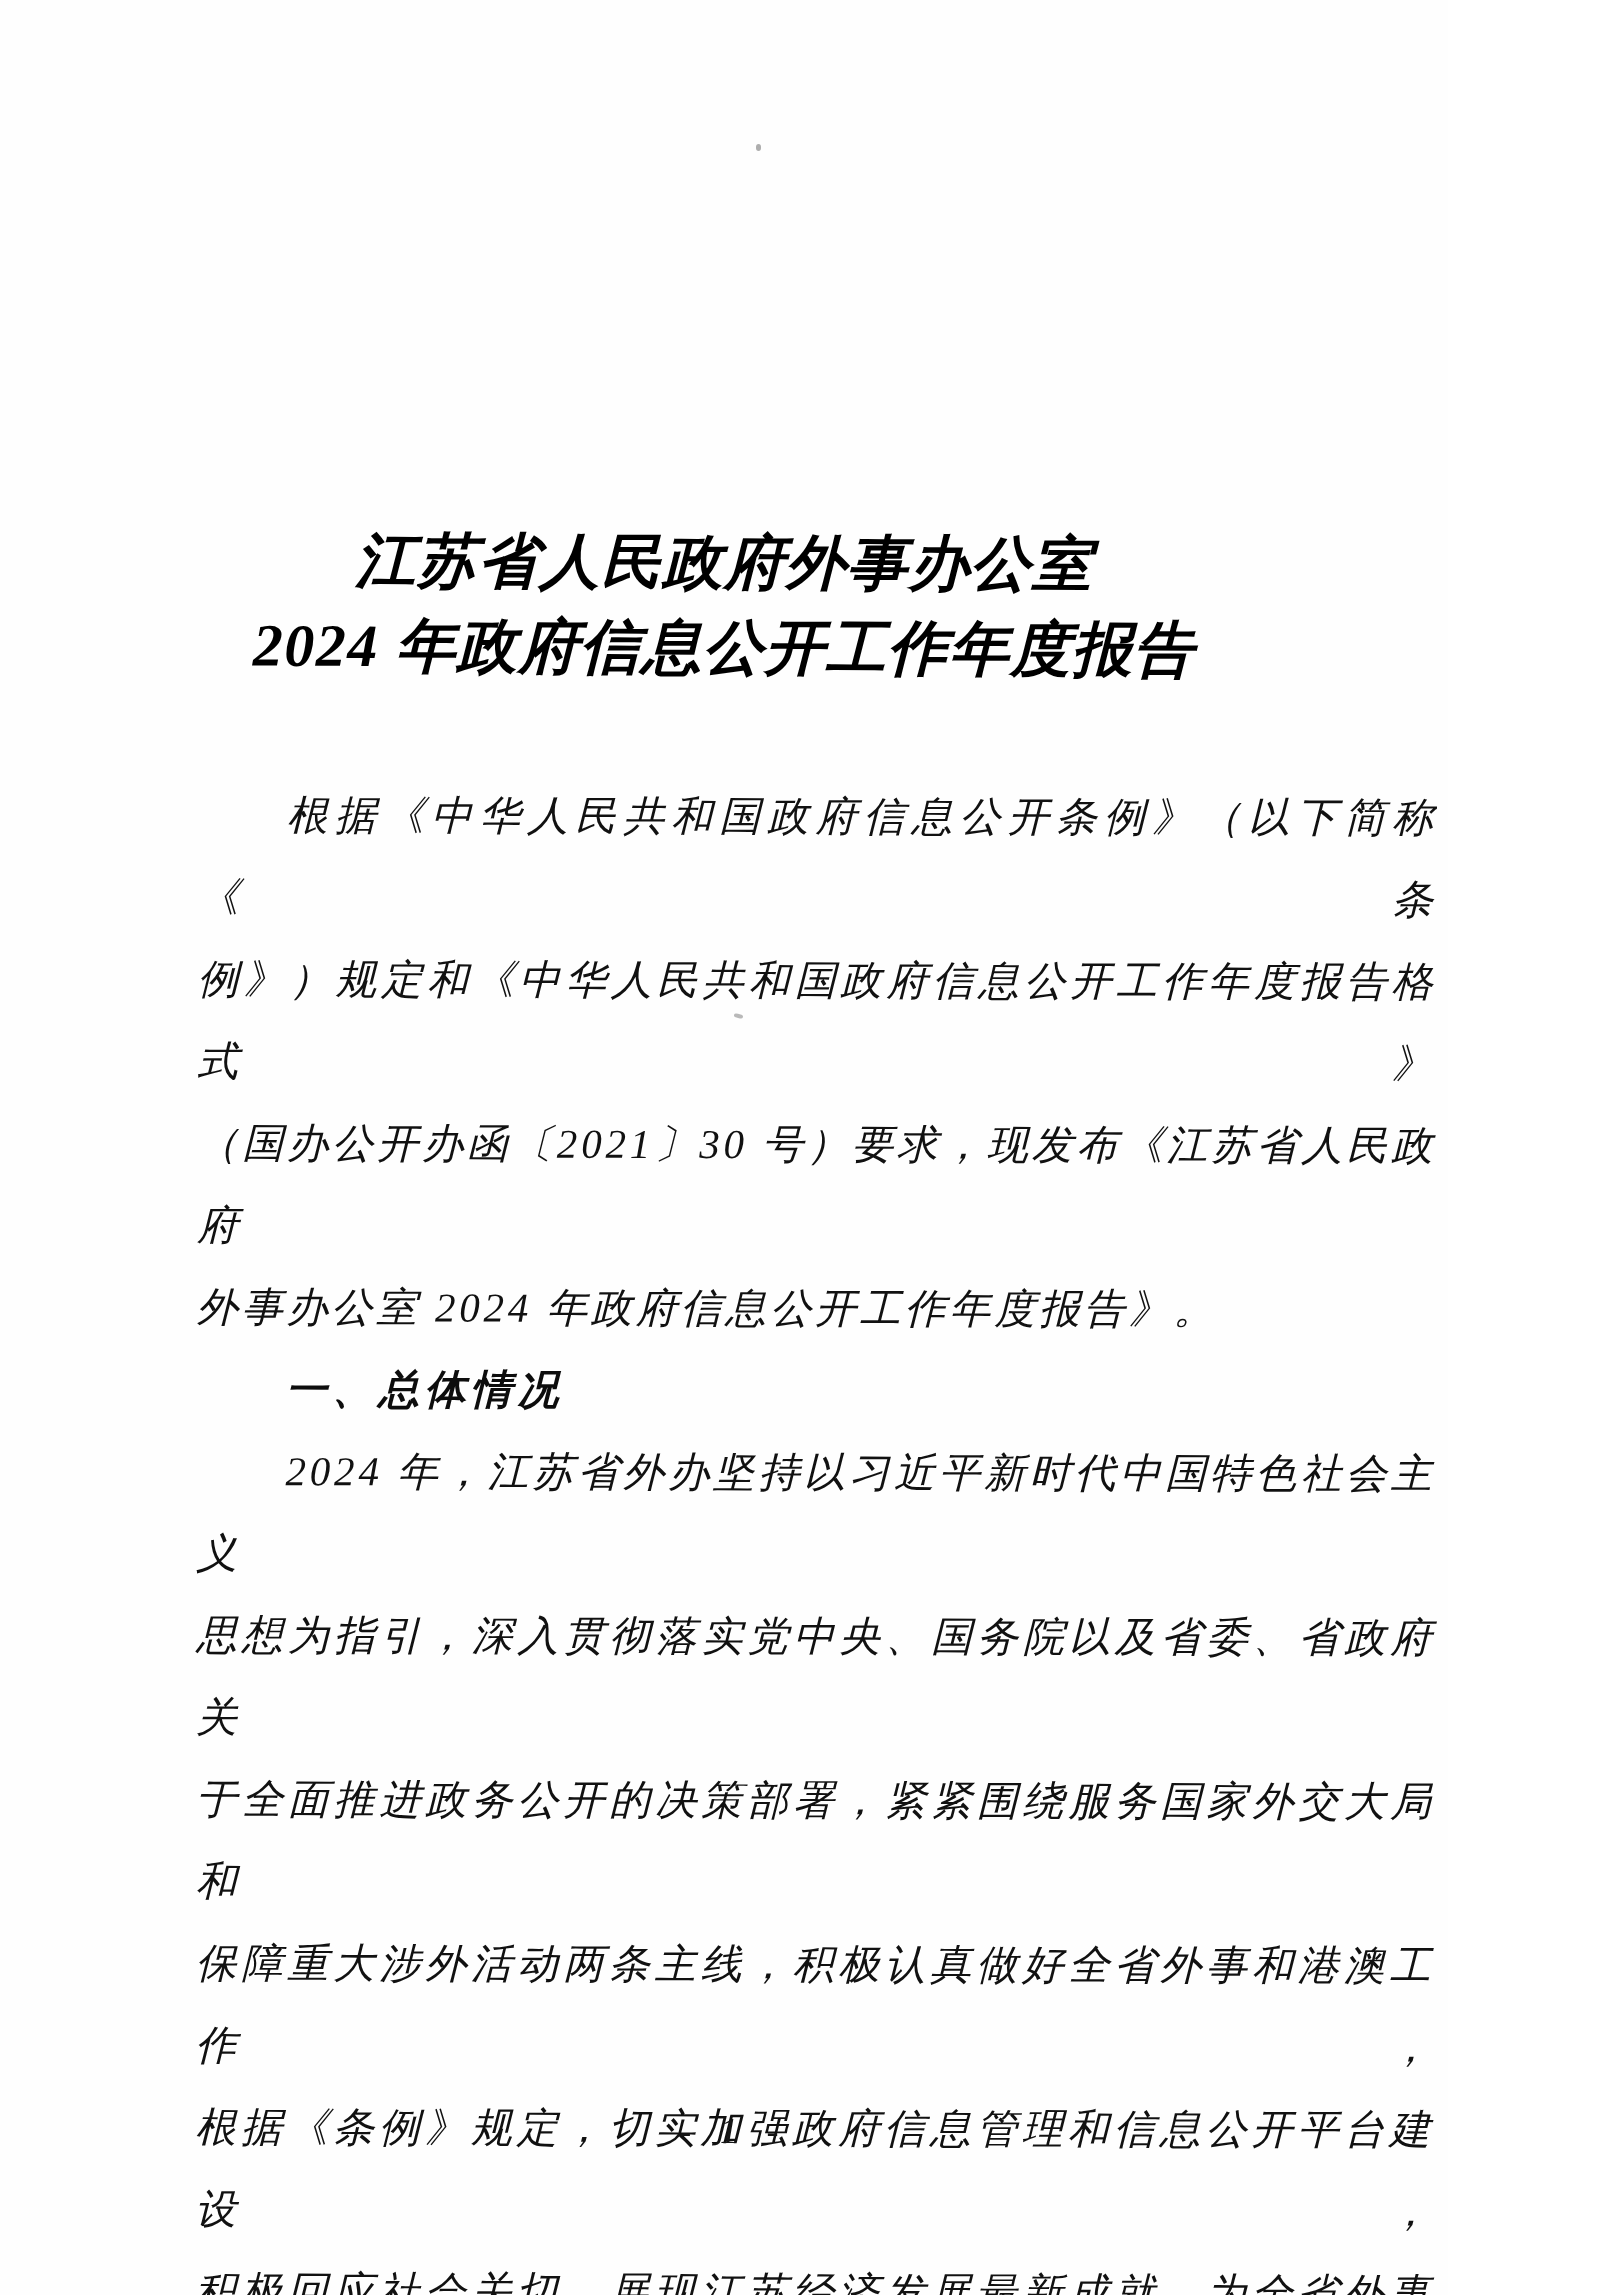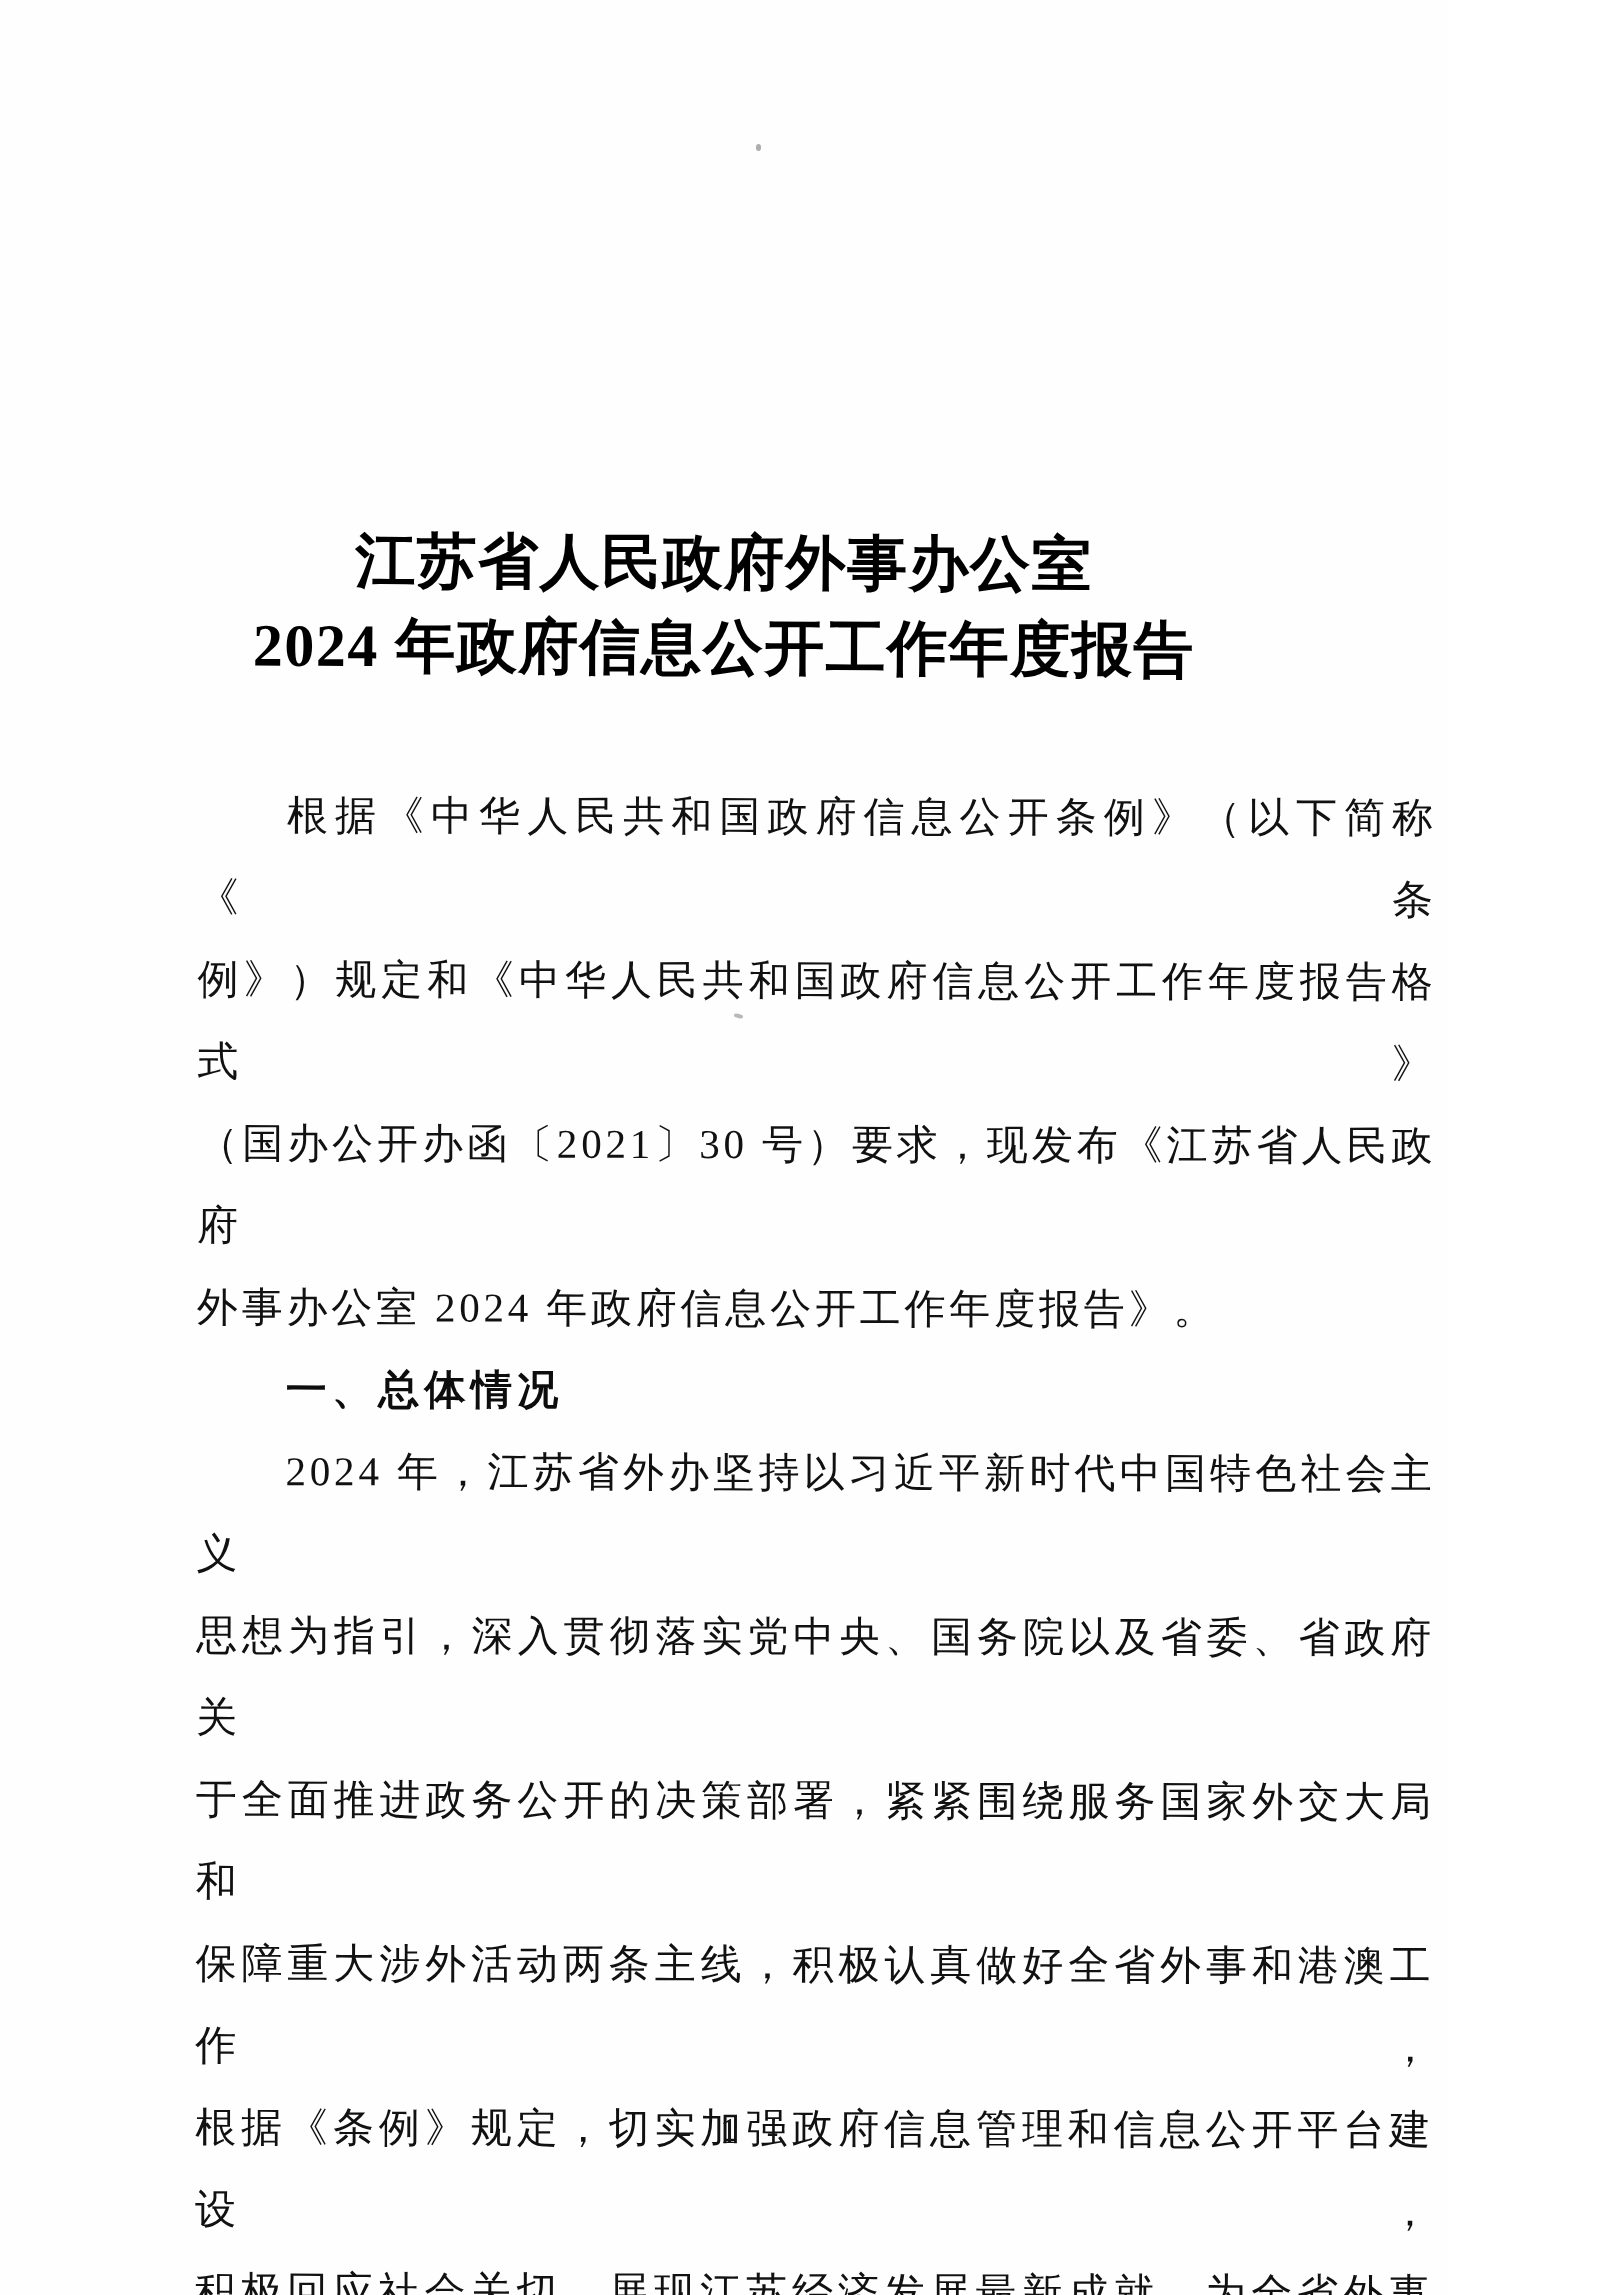--- a/index.html
+++ b/index.html
@@ -8,20 +8,21 @@
     background: #ffffff;
   }
   .page {
     position: relative;
     width: 1448px;
     height: 2295px;
     background: var(--paper, #fefefe);
     overflow: hidden;
     font-family: "Liberation Serif", "DejaVu Serif", serif;
     color: var(--ink, #111111);
+    font-style: italic;
   }
   
   .title-block {
     position: absolute;
     top: 521px;
     left: 0;
     right: 0;
     text-align: center;
     font-size: 60px;
     line-height: 85px;

